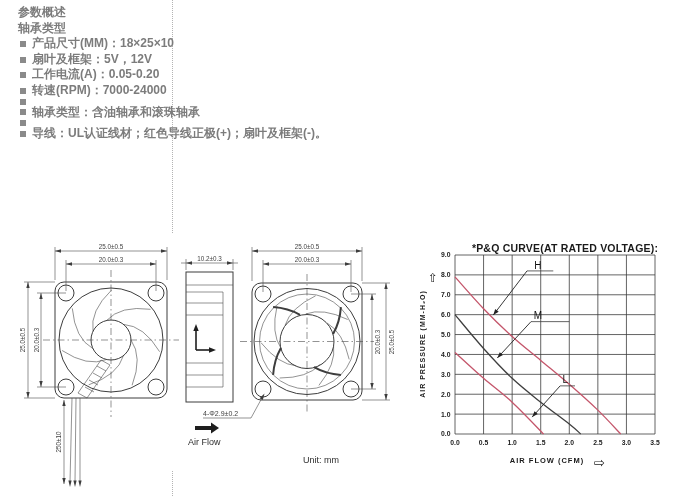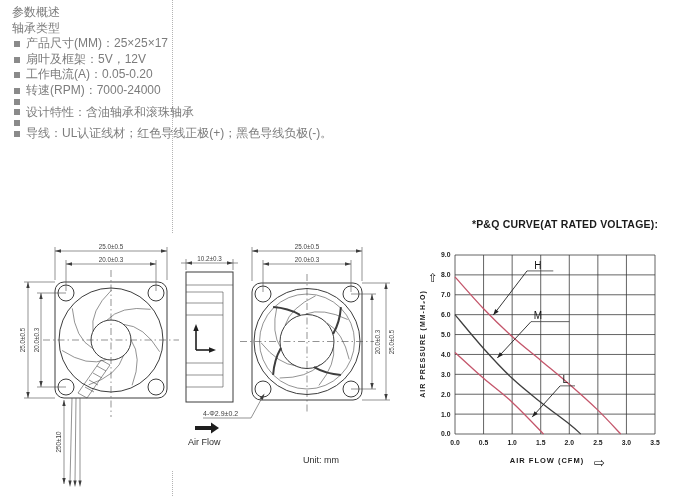--- a/index.html
+++ b/index.html
@@ -1,23 +1,23 @@
 <!DOCTYPE html>
 <html><head>
 <meta charset="utf-8">
 <style>
   html,body{margin:0;padding:0;}
   body{width:691px;height:496px;background:#ffffff;font-family:"Liberation Sans","DejaVu Sans",sans-serif;position:relative;overflow:hidden;color:#7c7c7c;}
   .dotted-divider{position:absolute;border-left:1px dotted #b3b3b3;width:0;}
   #divider-top{left:172px;top:0;height:233px;}
   #divider-bottom{left:172px;top:471px;height:25px;}
-  #spec-block{position:absolute;left:12px;top:5px;width:420px;}
+  #spec-block{position:absolute;left:18px;top:5px;width:420px;font-weight:bold;}
   .spec-line{font-size:12px;line-height:15.6px;white-space:nowrap;color:#7c7c7c;display:flex;align-items:center;}
   .bullet-sq{display:inline-block;width:6px;height:6px;background:#8a8a8a;margin:0 6px 0 2px;flex:0 0 auto;}
-  #chart-title{position:absolute;left:440px;top:218px;width:250px;text-align:center;font-size:10.5px;font-weight:bold;color:#1a1a1a;letter-spacing:0.2px;}
+  #chart-title{position:absolute;left:440px;top:242px;width:250px;text-align:center;font-size:10.5px;font-weight:bold;color:#1a1a1a;letter-spacing:0.2px;}
   svg{position:absolute;font-family:"Liberation Sans","DejaVu Sans",sans-serif;}
   #fan-svg{left:15px;top:232px;}
   #chart-svg{left:415px;top:230px;}
   .draw{stroke:#3d3d3d;fill:none;stroke-width:1;}
   .thin{stroke:#4a4a4a;fill:none;stroke-width:0.6;}
   .dash{stroke:#4a4a4a;fill:none;stroke-width:0.6;stroke-dasharray:7 3 1.5 3;}
   .dim-text{font-size:6.3px;fill:#3f3f3f;stroke:none;}
   .note-text{font-size:9px;fill:#2e2e2e;stroke:none;}
 </style>
 </head>
@@ -28,47 +28,47 @@
 
 <div id="spec-block">
   <div class="spec-line">
       <span>参数概述</span>
     </div>
   <div class="spec-line">
       <span>轴承类型</span>
     </div>
   <div class="spec-line">
       <span class="bullet-sq"></span>
-      <span>产品尺寸(MM)：25×25×17</span>
+      <span>产品尺寸(MM)：18×25×10</span>
     </div>
   <div class="spec-line">
       <span class="bullet-sq"></span>
       <span>扇叶及框架：5V，12V</span>
     </div>
   <div class="spec-line">
       <span class="bullet-sq"></span>
       <span>工作电流(A)：0.05-0.20</span>
     </div>
   <div class="spec-line">
       <span class="bullet-sq"></span>
       <span>转速(RPM)：7000-24000</span>
     </div>
   <div class="spec-line">
       <span class="bullet-sq"></span>
     </div>
   <div class="spec-line">
       <span class="bullet-sq"></span>
-      <span>设计特性：含油轴承和滚珠轴承</span>
-    </div>
-  <div class="spec-line">
-      <span class="bullet-sq"></span>
-    </div>
-  <div class="spec-line">
-      <span class="bullet-sq"></span>
-      <span>导线：UL认证线材；红色导线正极(+)；黑色导线负极(-)。</span>
+      <span>轴承类型：含油轴承和滚珠轴承</span>
+    </div>
+  <div class="spec-line">
+      <span class="bullet-sq"></span>
+    </div>
+  <div class="spec-line">
+      <span class="bullet-sq"></span>
+      <span>导线：UL认证线材；红色导线正极(+)；扇叶及框架(-)。</span>
     </div>
 </div>
 
 <svg id="fan-svg" width="400" height="264" viewBox="0 0 400 264">
 
   <g>
     <rect x="40" y="50" width="112" height="116" rx="9" class="draw"></rect>
     <circle cx="96" cy="108" r="52" class="draw"></circle>
     <circle cx="51" cy="61" r="8" class="draw"></circle>
     <circle cx="141" cy="61" r="8" class="draw"></circle>

